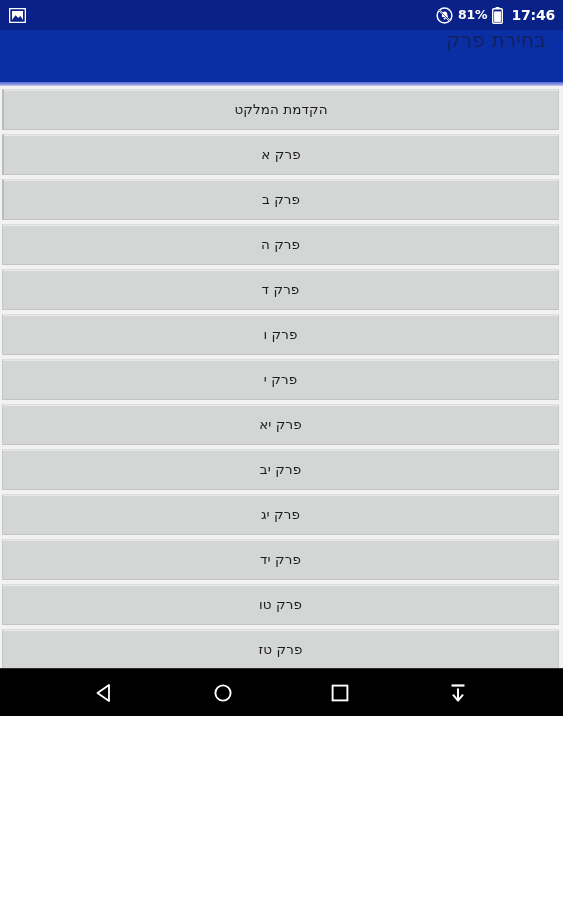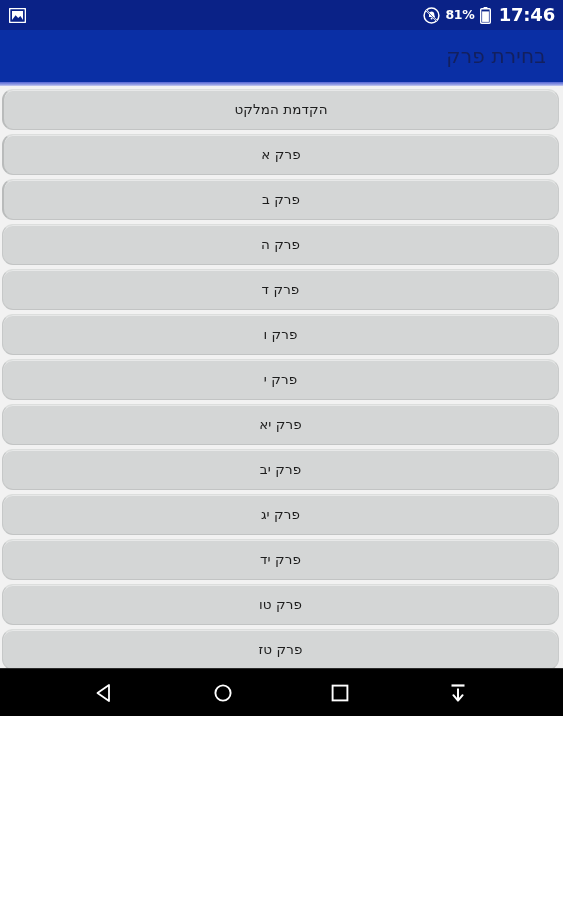--- a/index.html
+++ b/index.html
@@ -52,35 +52,34 @@
   .mute-icon { width: 17px; height: 17px; display: block; }
   .battery-pct {
     font-size: 12.5px;
     font-weight: bold;
     color: #ffffff;
     letter-spacing: -0.2px;
     line-height: 1;
   }
   .battery-icon { width: 11px; height: 17px; display: block; }
   .clock {
-    font-size: 18px;
+    font-size: 14px;
     font-weight: bold;
     color: #ffffff;
     letter-spacing: -0.2px;
     line-height: 1;
     margin-left: 3px;
   }
 
   
   .app-bar {
     height: 52px;
     flex: 0 0 52px;
     background: #0a2fa5;
     display: flex;
-    align-items: center;
     justify-content: flex-end;
     padding: 0 17px;
     position: relative;
     z-index: 4;
   }
   .app-bar-title {
     color: #13205e;
     font-size: 20px;
     direction: rtl;
     line-height: 1;
@@ -107,21 +106,21 @@
     flex-direction: column;
   }
   .chapter-item {
     height: 41px;
     margin: 0 4px 4px 2px;
     background: #d4d6d6;
     border-top: 1px solid #dcdedd;
     border-left: 1px solid #c6c8c8;
     border-right: 1px solid #c9cbcb;
     border-bottom: 1px solid #c2c4c4;
-    border-radius: 11px;
+    border-radius: 1px;
     display: flex;
     align-items: center;
     justify-content: center;
     cursor: pointer;
     box-shadow: inset 0 1px 0 rgba(255,255,255,0.45);
   }
   .chapter-item.edge-left {
     border-left: 2px solid #b9bbbb;
   }
   .chapter-label {

